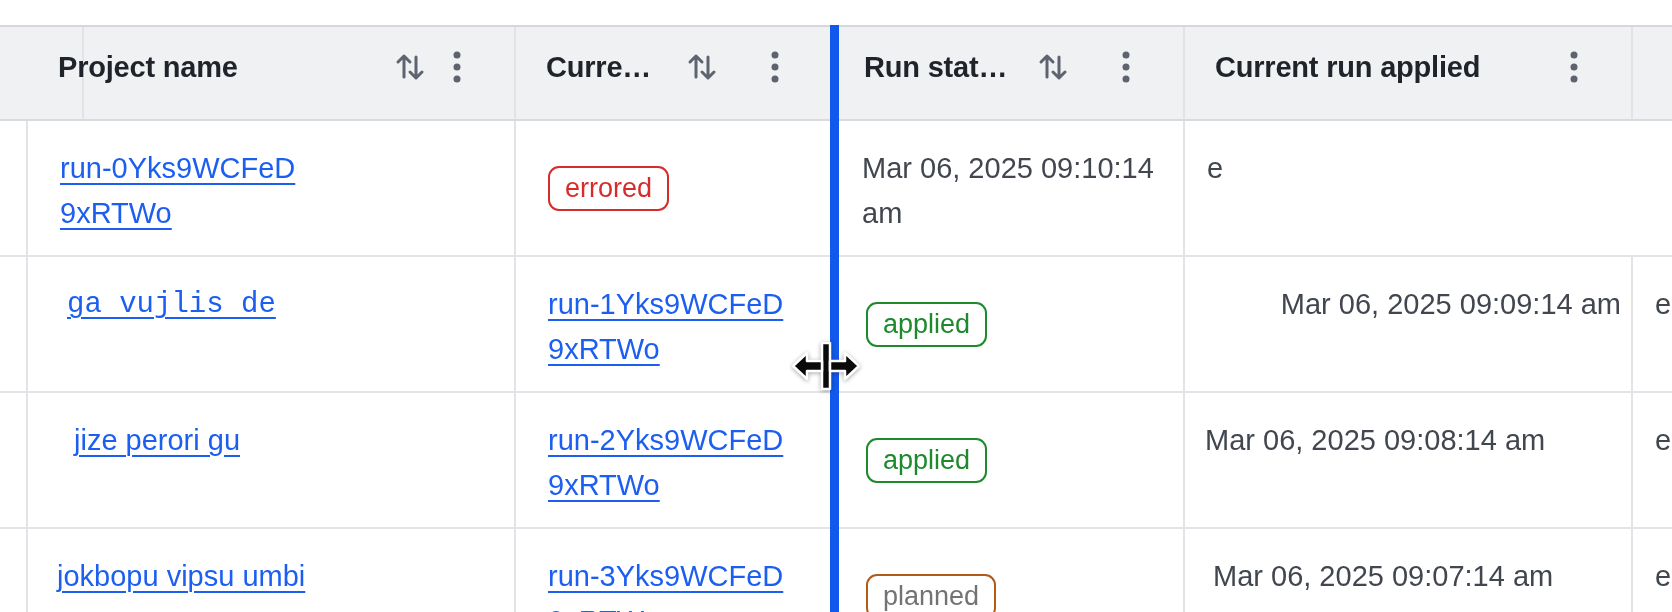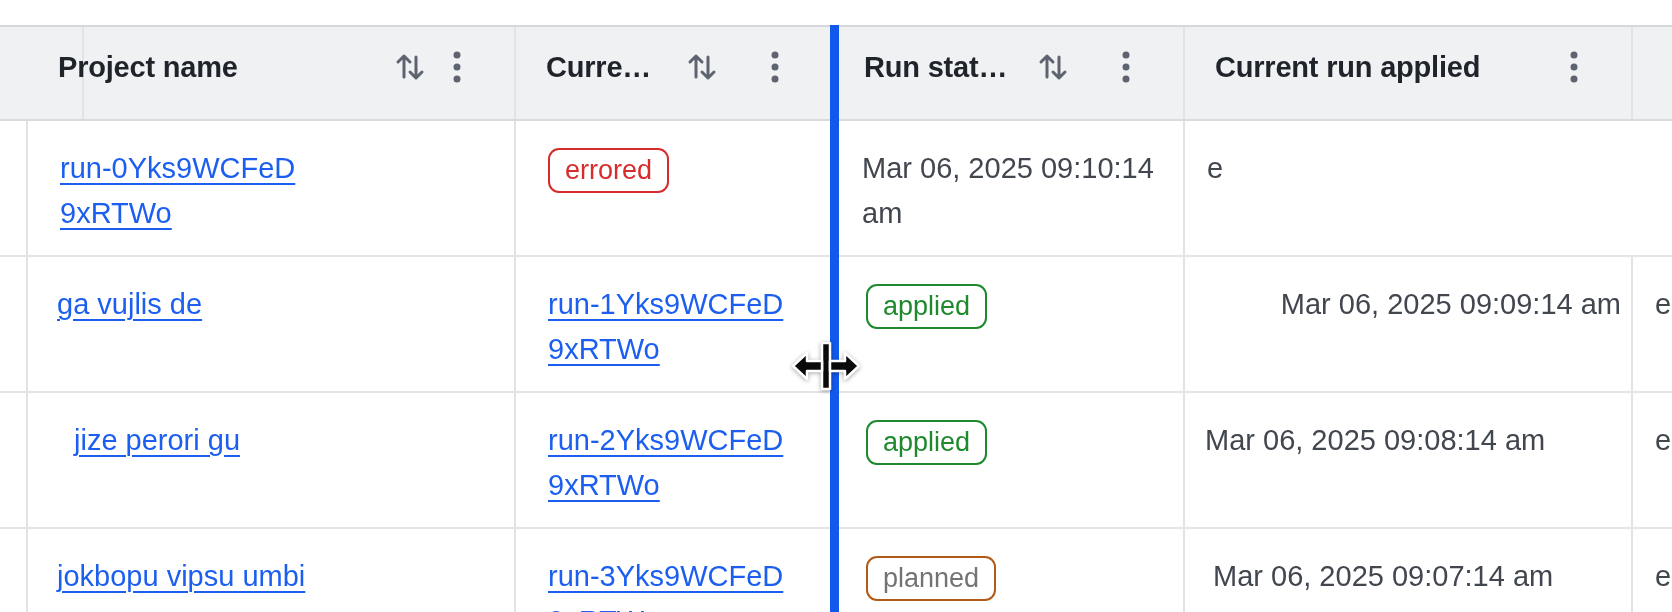--- a/index.html
+++ b/index.html
@@ -28,21 +28,21 @@
     white-space:nowrap;
   }
   .hcell .label { overflow:hidden; text-overflow:ellipsis; }
   .hcell .spacer { flex:1; }
   .iconbtn { display:flex; align-items:center; justify-content:center; flex:0 0 auto; cursor:pointer; }
   .bcell { padding:25px 10px 0 32px; font-size:29px; color:#41464f; line-height:45px; }
   .bcell.strip { padding:0; }
   a.tlink { color:#1c5ff0; text-decoration:underline; text-underline-offset:5px; text-decoration-thickness:2px; cursor:pointer; }
   .runlink { display:inline-block; word-break:keep-all; }
   .badge {
-    display:inline-block; margin-top:2px;
+    display:inline-block; margin-top:20px;
     font-size:27px; line-height:31px; padding:5px 15px;
     border:2px solid; border-radius:11px; background:#fff; white-space:nowrap;
   }
   .resize-line {
     position:absolute; left:830px; top:25px; width:9px; height:587px;
     background:#1158ec; z-index:5; cursor:col-resize;
   }
   .cursor-glyph {
     position:absolute; left:792px; top:342px; z-index:6; pointer-events:none;
     filter:drop-shadow(0 1px 2px rgba(0,0,0,0.35));
@@ -140,21 +140,21 @@
       <div class="bcell" style="padding-left:28px;">
         <span>Mar 06, 2025 09:10:14 am</span>
       </div>
       <div class="bcell" style="padding-left:22px;">
         <span>e</span>
       </div>
     </div>
 
     <div class="brow">
       <div class="bcell strip"></div>
-      <div class="bcell" style="padding-left:29px;">
+      <div class="bcell" style="padding-left:39px;font-family:Liberation Mono, monospace;">
         <a class="tlink">ga vujlis de</a>
       </div>
       <div class="bcell">
         <a class="tlink runlink"><span>run-1Yks9WCFeD</span><br><span>9xRTWo</span></a>
       </div>
       <div class="bcell">
         <span class="badge" style="color: rgb(30, 138, 45); border-color: rgb(30, 138, 45);">applied</span>
       </div>
       <div class="bcell" style="padding-left:28px;text-align:right;">
         <span>Mar 06, 2025 09:09:14 am</span>

